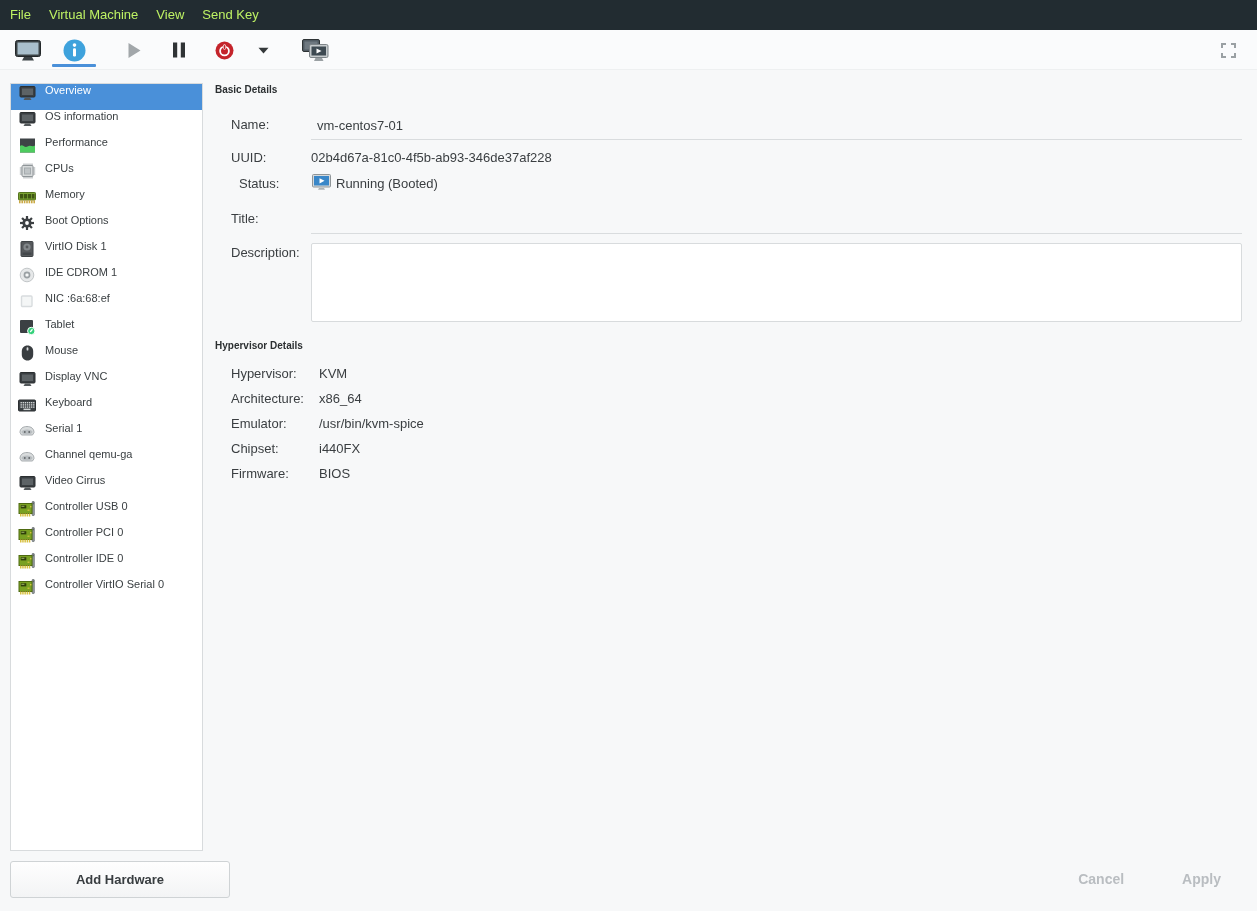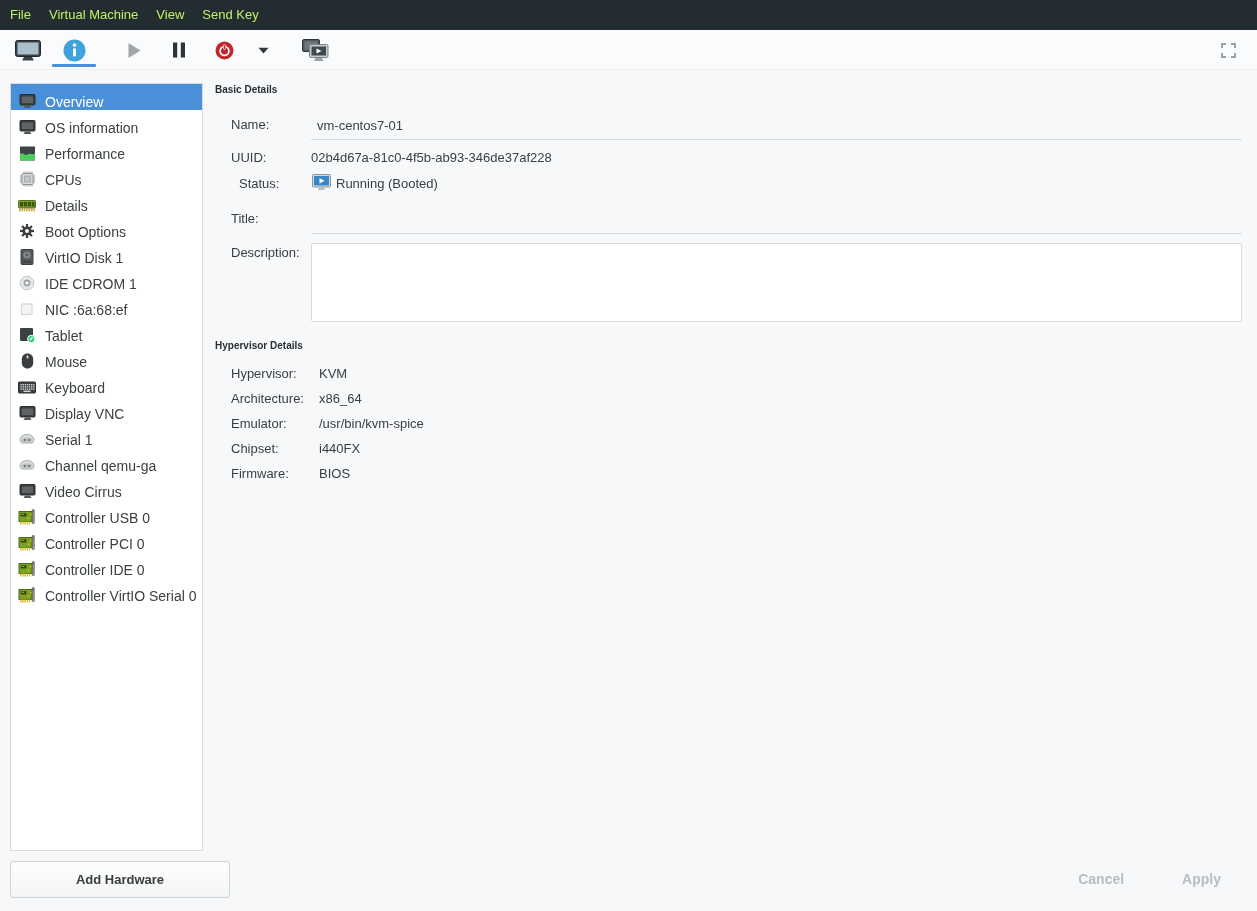--- a/index.html
+++ b/index.html
@@ -25,22 +25,22 @@
   .tb-left .tb-btn:nth-child(3){ margin-left:24px; }
   .tb-left .tb-btn:nth-child(4){ margin-left:9px; }
   .tb-left .tb-btn:nth-child(5){ margin-left:9px; }
   .tb-left .tb-btn:nth-child(6){ margin-left:11px; width:20px; }
   .tb-left .tb-btn:nth-child(7){ margin-left:22px; width:40px; }
   .tb-btn.fullscreen { position:absolute; right:14px; top:0; width:30px; }
 
   
   .sidebar { position:absolute; left:10px; top:83px; width:193px; height:768px;
              background:#ffffff; border:1px solid #d8dbdd; overflow:hidden; }
-  .side-item { height:26px; display:flex; align-items:flex-end; padding-left:6px;
-               font-size:14px; color:#3b4043; cursor:default; white-space:pre; }
+  .side-item { height:26px; display:flex; align-items:flex-start; padding-left:6px;
+               font-size:11px; color:#3b4043; cursor:default; white-space:pre; }
   .side-item.selected { background:var(--selection-blue,#4a90d9); color:#ffffff; }
   .si-icon { width:20px; min-width:20px; height:18px; display:flex; align-items:center; justify-content:center; margin-right:8px; }
 
   .add-hw { position:absolute; left:10px; top:861px; width:220px; height:37px;
             background:linear-gradient(#fefefe,#f3f4f5); border:1px solid #cfd3d5; border-radius:3px;
             font-family:"Liberation Sans",sans-serif; font-size:13px; font-weight:600; color:#383d40; cursor:default; }
 
   
   .section-title { position:absolute; font-size:10px; font-weight:700; color:#2b2f31; white-space:pre; }
   .row-label, .row-value { position:absolute; font-size:13px; color:#3a3e41; white-space:pre; }
@@ -223,21 +223,21 @@
             <g fill="#caa944">
               <rect x="1" y="10.3" width="1.6" height="3"></rect>
               <rect x="3.4" y="10.3" width="1.6" height="3"></rect>
               <rect x="5.8" y="10.3" width="1.6" height="3"></rect>
               <rect x="8.2" y="10.3" width="1.6" height="3"></rect>
               <rect x="10.6" y="10.3" width="1.6" height="3"></rect>
               <rect x="13" y="10.3" width="1.6" height="3"></rect>
               <rect x="15.4" y="10.3" width="1.6" height="3"></rect>
             </g>
           </svg></span>
-    <span class="si-label">Details</span>
+    <span class="si-label">Memory</span>
   </div>
 
   <div class="side-item">
     <span class="si-icon"><svg width="16" height="16" viewBox="0 0 16 16">
             <g fill="#3b3f42">
               <rect x="6.9" y="1" width="2.2" height="14"></rect>
               <rect x="6.9" y="1" width="2.2" height="14" transform="rotate(45 8 8)"></rect>
               <rect x="6.9" y="1" width="2.2" height="14" transform="rotate(90 8 8)"></rect>
               <rect x="6.9" y="1" width="2.2" height="14" transform="rotate(135 8 8)"></rect>
               <circle cx="8" cy="8" r="4.6"></circle>
@@ -281,20 +281,29 @@
           </svg></span>
     <span class="si-label">Tablet</span>
   </div>
 
   <div class="side-item">
     <span class="si-icon"><svg width="13" height="16" viewBox="0 0 13 16">
             <path d="M6.5 0.5 C10 0.5 12.2 3 12.2 6.5 L12.2 9.5 C12.2 13 10 15.5 6.5 15.5 C3 15.5 0.8 13 0.8 9.5 L0.8 6.5 C0.8 3 3 0.5 6.5 0.5 Z" fill="#393d40"></path>
             <rect x="5.6" y="2.2" width="1.8" height="3.4" rx="0.9" fill="#d6d9da"></rect>
           </svg></span>
     <span class="si-label">Mouse</span>
+  </div>
+
+  <div class="side-item">
+    <span class="si-icon"><svg width="17" height="15" viewBox="0 0 17 15">
+            <rect x="1" y="0.5" width="15" height="10.5" rx="1" fill="#3a3f42" stroke="#2b2f31"></rect>
+            <rect x="3" y="2.5" width="11" height="6.5" fill="#5d6366"></rect>
+            <path d="M6 11.5 L11 11.5 L12.5 14 L4.5 14 Z" fill="#53585b"></path>
+          </svg></span>
+    <span class="si-label">Display VNC</span>
   </div>
 
   <div class="side-item">
     <span class="si-icon"><svg width="18" height="13" viewBox="0 0 18 13">
             <rect x="0.5" y="1" width="17" height="11" rx="1" fill="#3c4144" stroke="#2b2f31"></rect>
             <g fill="#cfd3d4">
               <rect x="2.5" y="3" width="1.4" height="1.4"></rect>
               <rect x="4.6" y="3" width="1.4" height="1.4"></rect>
               <rect x="6.7" y="3" width="1.4" height="1.4"></rect>
               <rect x="8.8" y="3" width="1.4" height="1.4"></rect>
@@ -315,29 +324,20 @@
               <rect x="10.9" y="7.4" width="1.4" height="1.4"></rect>
               <rect x="13" y="7.4" width="1.4" height="1.4"></rect>
               <rect x="15.1" y="7.4" width="1.4" height="1.4"></rect>
               <rect x="5.5" y="9.6" width="7" height="1.5"></rect>
             </g>
           </svg></span>
     <span class="si-label">Keyboard</span>
   </div>
 
   <div class="side-item">
-    <span class="si-icon"><svg width="17" height="15" viewBox="0 0 17 15">
-            <rect x="1" y="0.5" width="15" height="10.5" rx="1" fill="#3a3f42" stroke="#2b2f31"></rect>
-            <rect x="3" y="2.5" width="11" height="6.5" fill="#5d6366"></rect>
-            <path d="M6 11.5 L11 11.5 L12.5 14 L4.5 14 Z" fill="#53585b"></path>
-          </svg></span>
-    <span class="si-label">Display VNC</span>
-  </div>
-
-  <div class="side-item">
     <span class="si-icon"><svg width="18" height="14" viewBox="0 0 18 14">
             <path d="M2 8.5 C2 4.5 5 2.5 9 2.5 C13 2.5 16 4.5 16 8.5 L14.5 11 L3.5 11 Z" fill="#d9dcdd" stroke="#a8adb0"></path>
             <ellipse cx="9" cy="8" rx="5.5" ry="2.6" fill="#b9bec1"></ellipse>
             <circle cx="6.8" cy="8" r="0.9" fill="#5f6467"></circle>
             <circle cx="11.2" cy="8" r="0.9" fill="#5f6467"></circle>
           </svg></span>
     <span class="si-label">Serial 1</span>
   </div>
 
   <div class="side-item">

